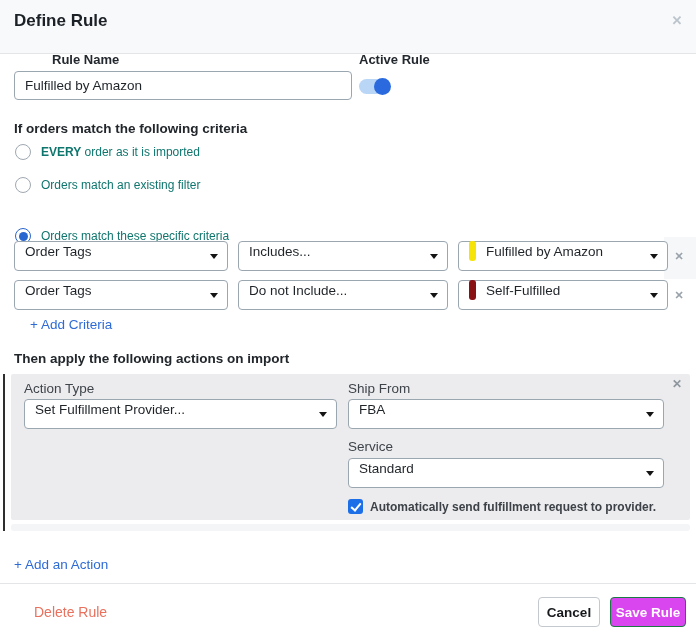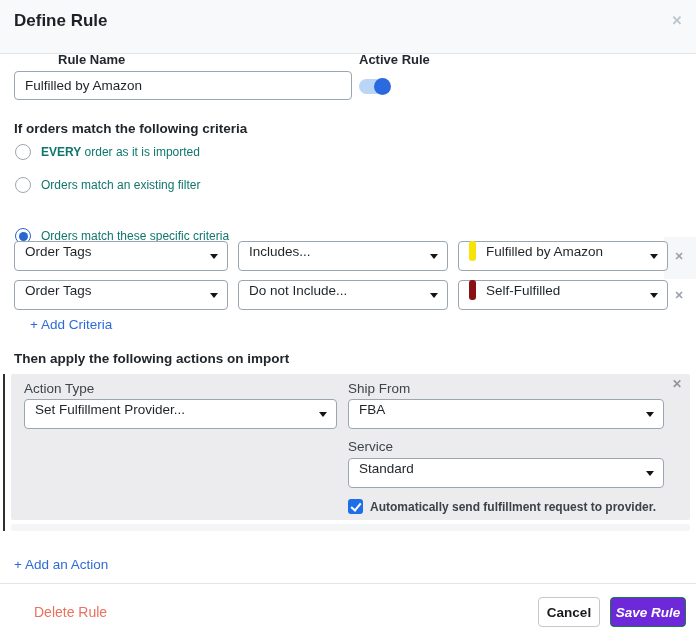--- a/index.html
+++ b/index.html
@@ -75,21 +75,21 @@
 </head>
 <body>
 
 <div class="stage">
 
   <div class="header">
     <div class="title">Define Rule</div>
     <div class="close-x">✕</div>
   </div>
 
-  <div class="label" style="left:22px; top:52px;padding-left:36px;">Rule Name</div>
+  <div class="label" style="left:16px; top:52px;padding-left:36px;">Rule Name</div>
   <input class="text-input" type="text" value="Fulfilled by Amazon" style="">
 
   <div class="label" style="left:359px; top:52px;">Active Rule</div>
   <div class="toggle">
     <div class="toggle-track"></div>
     <div class="toggle-knob" style="background: rgb(42, 106, 222);"></div>
   </div>
 
   <div class="section-h" style="left:14px; top:121px;">If orders match the following criteria</div>
 
@@ -171,15 +171,15 @@
   <div class="checkbox"></div>
   <div class="checkbox-label">Automatically send fulfillment request to provider.</div>
 
   <span class="panel-x">✕</span>
 
   <div class="link" style="left:14px; top:557px;">+ Add an Action</div>
 
   <div class="footer-divider"></div>
   <div class="delete-link">Delete Rule</div>
   <div class="btn btn-cancel">Cancel</div>
-  <div class="btn btn-save" style="background: #6d28d9; font-style: italic;">Save Rule</div>
+  <div class="btn btn-save" style="background: #d946ef;">Save Rule</div>
 
 </div>
 
 </body></html>

